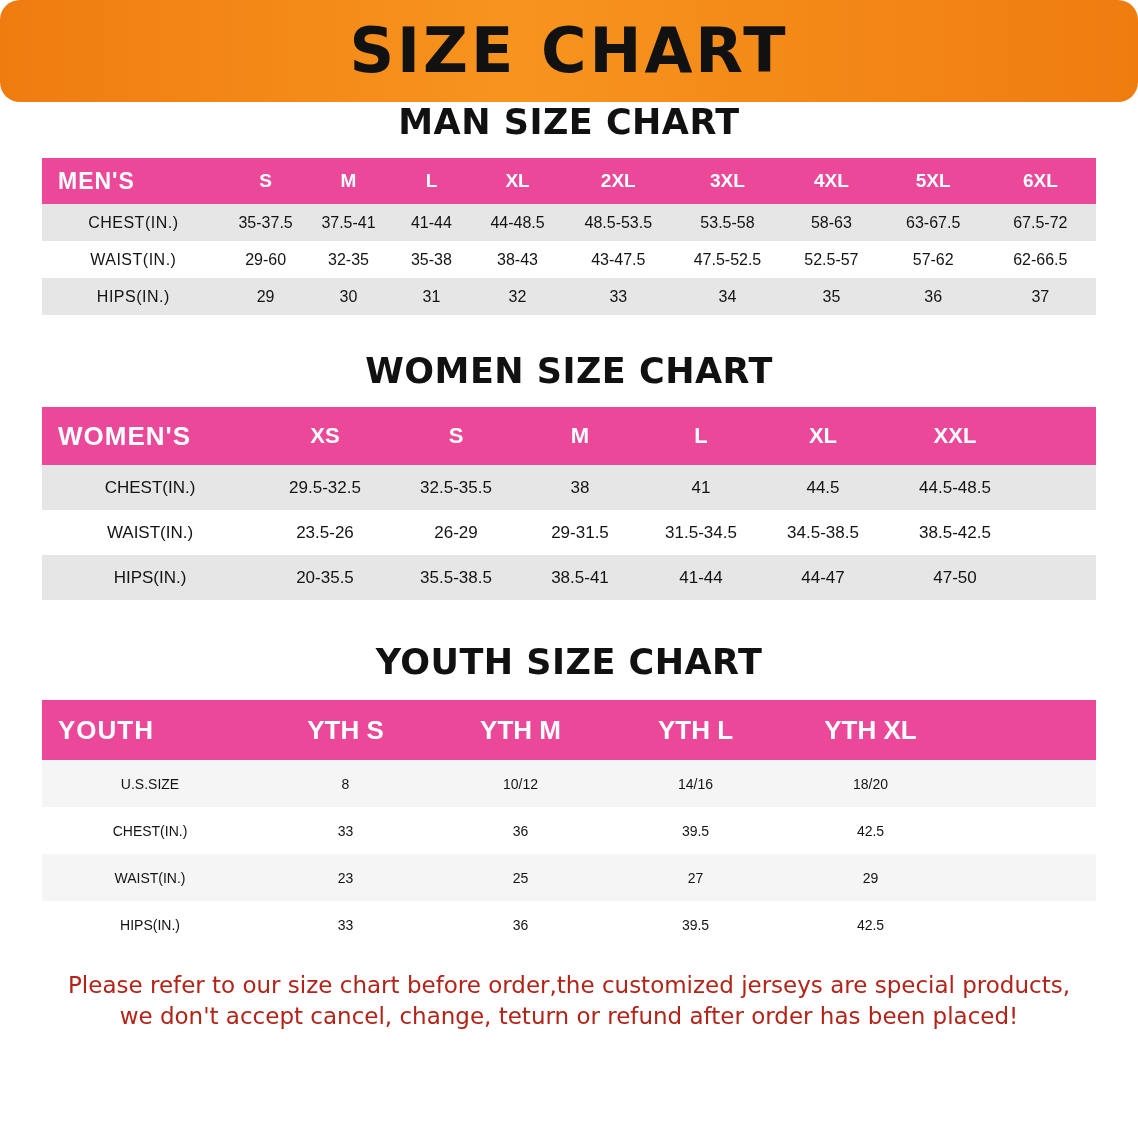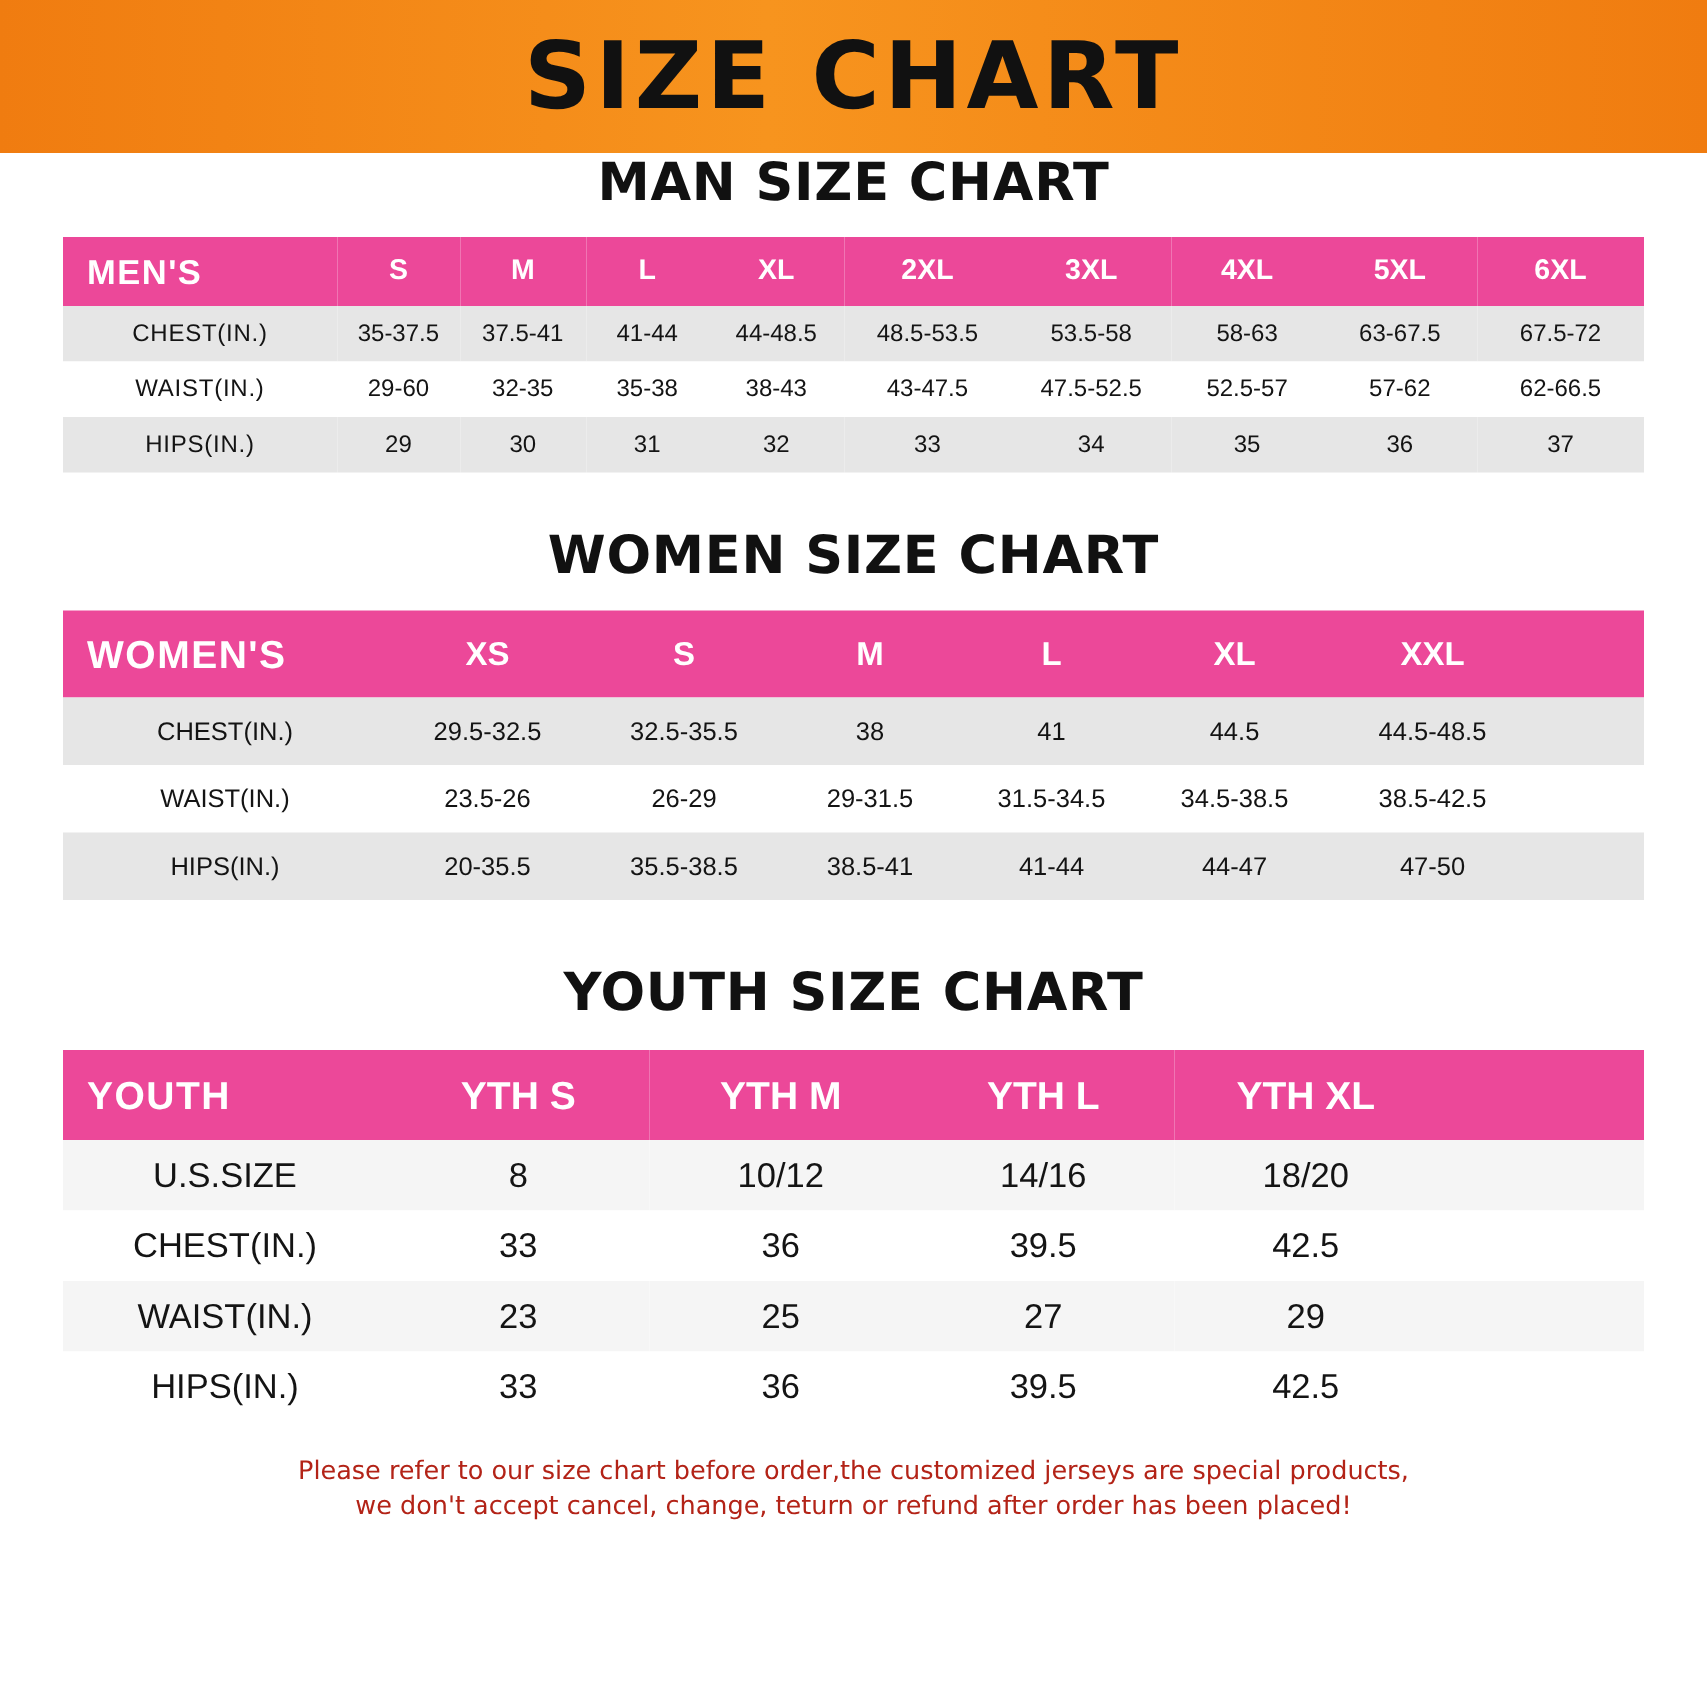--- a/index.html
+++ b/index.html
@@ -14,20 +14,21 @@
     overflow: hidden;
   }
 
   
   .banner {
     height: 102px;
     background: linear-gradient(90deg, #f07c10 0%, #f7941e 45%, #f07c10 100%);
     display: flex;
     align-items: center;
     justify-content: center;
+    border-radius: 20px;
   }
   .banner-title {
     font-family: "DejaVu Sans", sans-serif;
     font-weight: bold;
     font-size: 62px;
     letter-spacing: 3px;
     color: #111111;
     line-height: 1;
   }
 
@@ -83,28 +84,28 @@
   .men tbody td.row-label { font-size: 16px; letter-spacing: 0.5px; }
 
   
   .women thead th { height: 56px; font-size: 22px; }
   .women thead th.corner { font-size: 26px; }
   .women tbody td { height: 43px; font-size: 17px; }
 
   
   .youth thead th { height: 58px; font-size: 26px; }
   .youth thead th.corner { font-size: 26px; }
-  .youth tbody td { height: 45px; font-size: 23px; }
+  .youth tbody td { height: 45px; font-size: 14px; }
 
   
   .notice {
     margin: 22px 40px 0 40px;
     color: #b32317;
     font-family: "DejaVu Sans", sans-serif;
-    font-size: 17px;
+    font-size: 23px;
     line-height: 1.35;
     text-align: center;
   }
   .notice div { white-space: nowrap; }
 </style>
 </head>
 <body>
 
 <div class="banner">
   <div class="banner-title">SIZE CHART</div>

